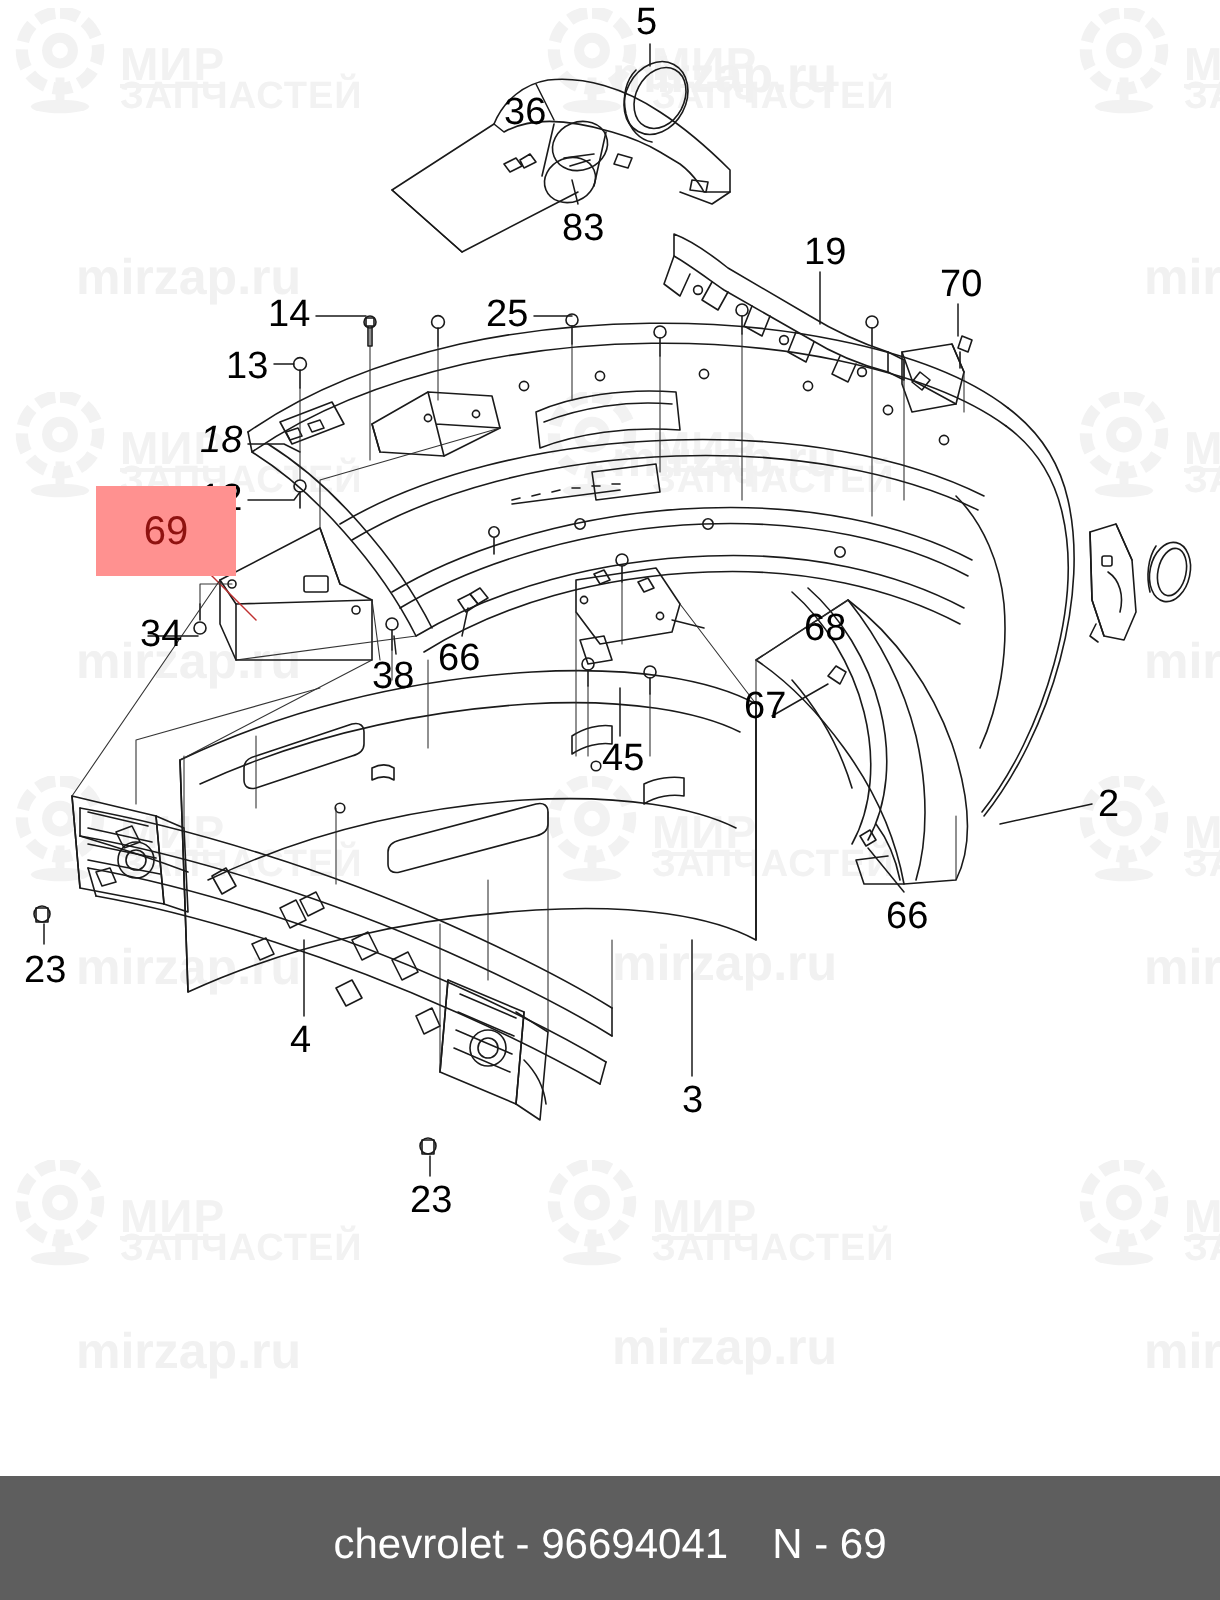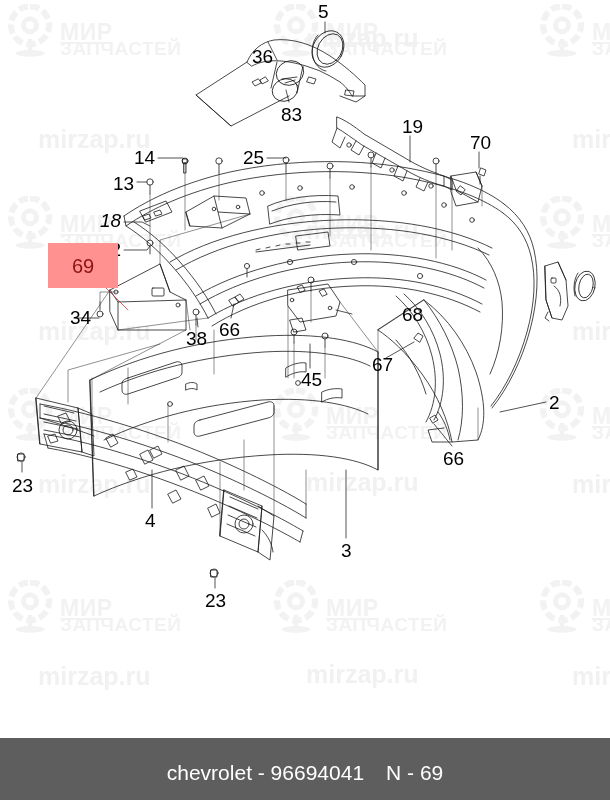--- a/index.html
+++ b/index.html
@@ -647,21 +647,21 @@
       <div class="callout" style="left: 134px; top: 148px;">14</div>
       <div class="callout" style="left: 243px; top: 148px;">25</div>
       <div class="callout" style="left: 113px; top: 174px;">13</div>
       <div class="callout" style="left: 100px; top: 211px; font-style: italic;">18</div>
       <div class="callout" style="left: 100px; top: 240px;">12</div>
       <div class="callout hl" style="left: 48px; top: 243px; width: 70px; height: 45px; background: rgb(255, 145, 144); color: rgb(143, 18, 16); font-size: 20px;">69</div>
       <div class="callout" style="left: 50px; top: 308px; margin-left: 20px;">34</div>
       <div class="callout" style="left: 186px; top: 329px;">38</div>
       <div class="callout" style="left: 219px; top: 320px;">66</div>
       <div class="callout" style="left: 355px; top: 305px; margin-left: 47px;">68</div>
-      <div class="callout" style="left: 372px; top: 355px; text-align: center;">67</div>
+      <div class="callout" style="left: 372px; top: 344px; text-align: center;">67</div>
       <div class="callout" style="left: 301px; top: 370px;">45</div>
       <div class="callout" style="left: 549px; top: 393px;">2</div>
       <div class="callout" style="left: 443px; top: 449px;">66</div>
       <div class="callout" style="left: 12px; top: 476px;">23</div>
       <div class="callout" style="left: 145px; top: 511px;">4</div>
       <div class="callout" style="left: 341px; top: 541px;">3</div>
       <div class="callout" style="left: 205px; top: 591px;">23</div>
     </div>
 
 

